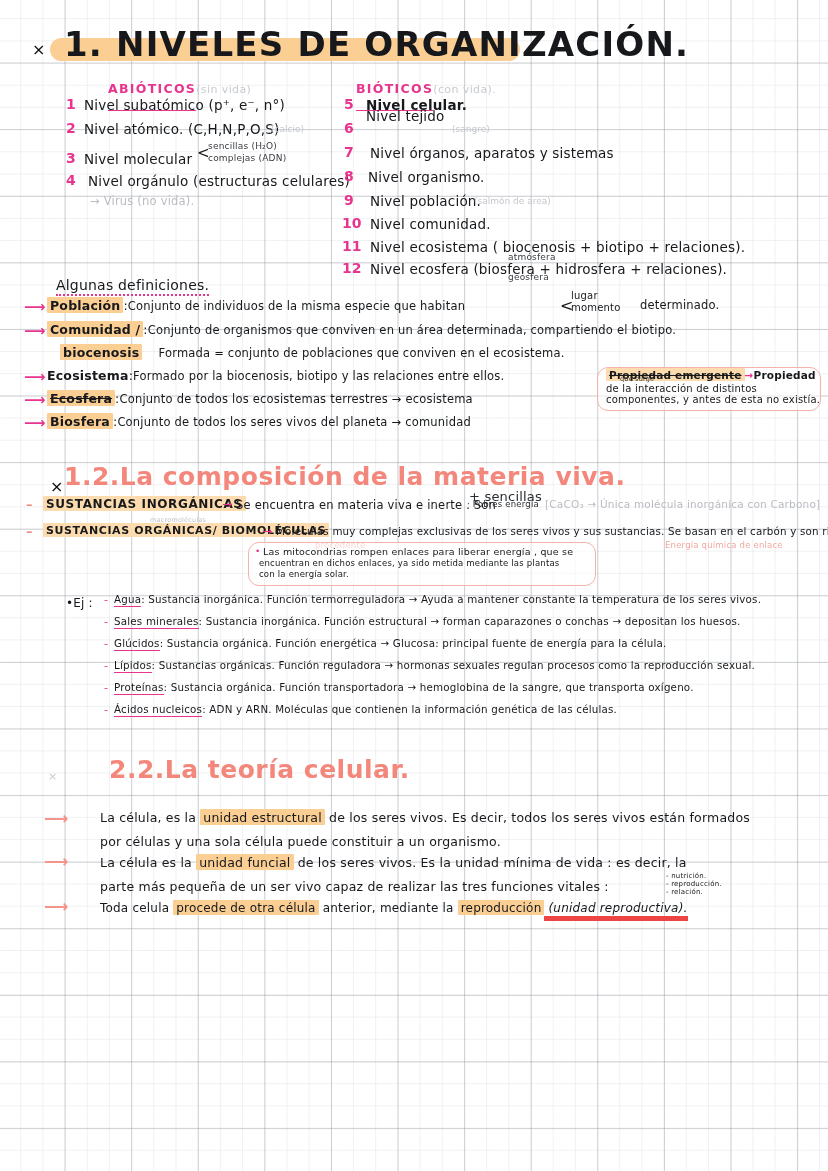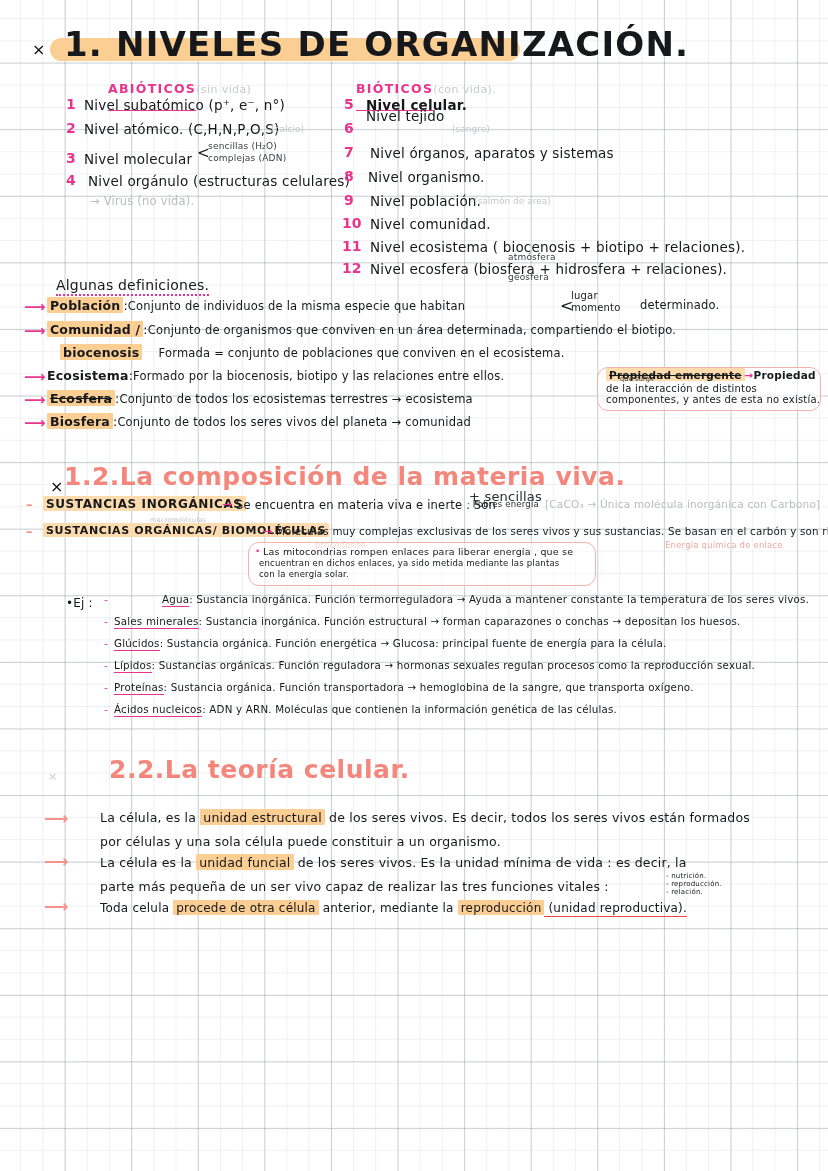--- a/index.html
+++ b/index.html
@@ -68,21 +68,21 @@
 
   .def{font-size:12.5px;color:#16181b;}
   .defterm{font-weight:700;}
   .body{font-size:11.5px;color:#16181b;}
   .body10{font-size:10.3px;color:#16181b;}
 
   .arrow{color:#e8338f;font-size:15px;font-weight:700;line-height:1;}
   .arrow-red{color:#f4948b;font-size:17px;font-weight:700;line-height:1;}
 
   .u-pink{border-bottom:1.3px solid #e8338f;padding-bottom:.5px;}
-  .u-ink{border-bottom:1px solid #ef4444;padding-bottom:.5px;}
+  .u-ink{border-bottom:5px solid #ef4444;padding-bottom:.5px;font-style:italic;}
   .u-wave{
     border-bottom:2px dotted #e8338f;padding-bottom:1px;
   }
 
   
   .box{
     position:absolute;border:1.4px solid #f3b3ab;border-radius:11px;
     background:rgba(255,255,255,.55);
   }
 
@@ -227,21 +227,21 @@
 
   <div class="box" style="left:248px;top:542px;width:346px;height:42px;"></div>
   <div class="abs pink" style="left:255px;top:546px;font-size:9px;">•</div>
   <div class="abs hw" style="left:263px;top:546px;font-size:9.5px;color:#16181b;">Las  mitocondrias  rompen enlaces  para liberar energía , que se</div>
   <div class="abs hw" style="left:259px;top:558px;font-size:8.5px;color:#16181b;">encuentran en dichos enlaces, ya sido metida mediante las plantas</div>
   <div class="abs hw" style="left:259px;top:569px;font-size:8.5px;color:#16181b;">con la energía solar.</div>
 
   <div class="abs hw" style="left:66px;top:596px;font-size:12px;color:#16181b;">•Ej :</div>
 
   <div class="abs hw" style="left:104px;top:593px;font-size:11px;color:#e8338f;">-</div>
-  <div class="abs hw body10" style="left:114px;top:593px;margin-left:48px;">
+  <div class="abs hw body10" style="left:114px;top:593px;">
     <span class="u-pink">Agua</span><span>: Sustancia inorgánica. Función  termorreguladora → Ayuda a  mantener constante  la temperatura de los seres vivos.</span>
   </div>
 
   <div class="abs hw" style="left:104px;top:615px;font-size:11px;color:#e8338f;">-</div>
   <div class="abs hw body10" style="left:114px;top:615px;">
     <span class="u-pink">Sales minerales</span><span>: Sustancia inorgánica. Función estructural → forman caparazones  o  conchas → depositan  los huesos.</span>
   </div>
 
   <div class="abs hw" style="left:104px;top:637px;font-size:11px;color:#e8338f;">-</div>
   <div class="abs hw body10" style="left:114px;top:637px;">

